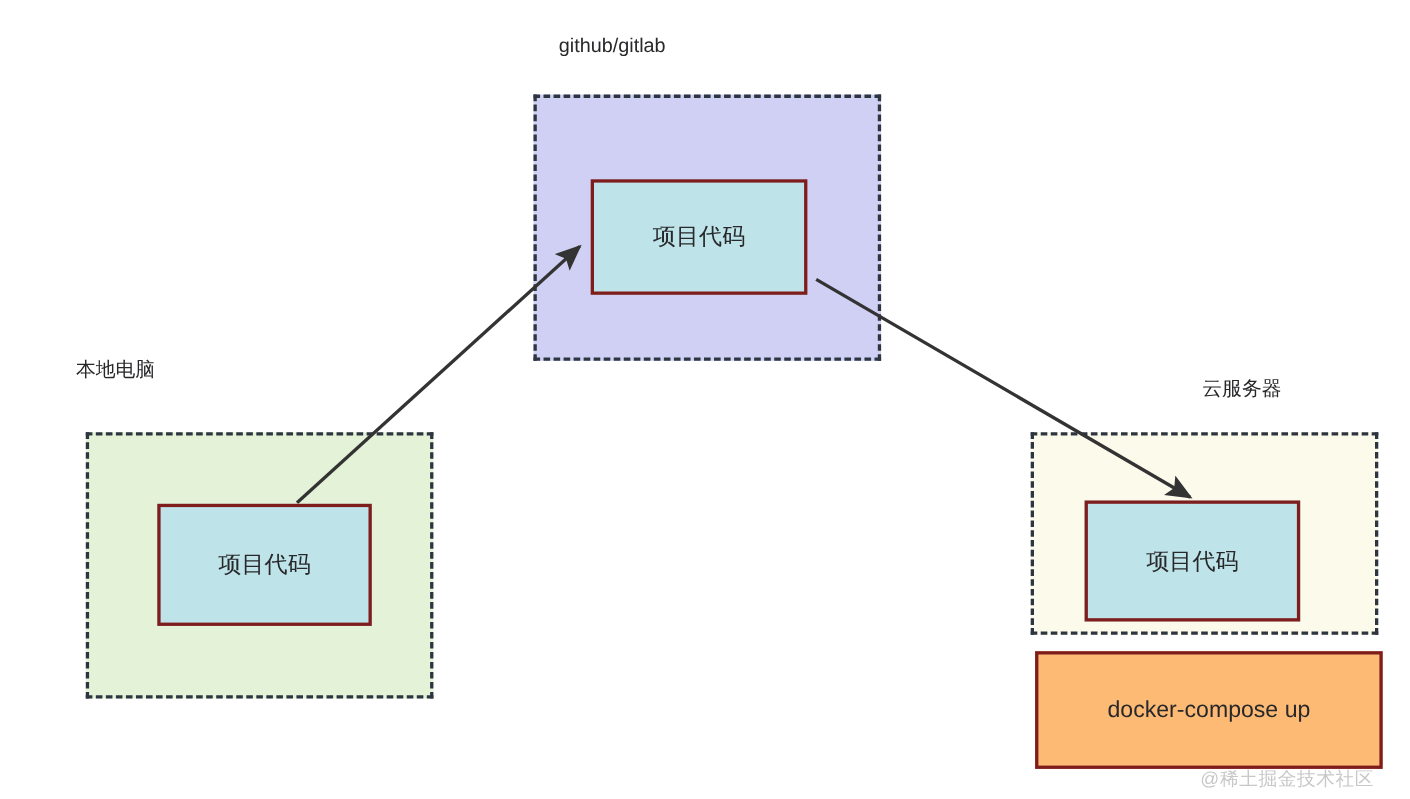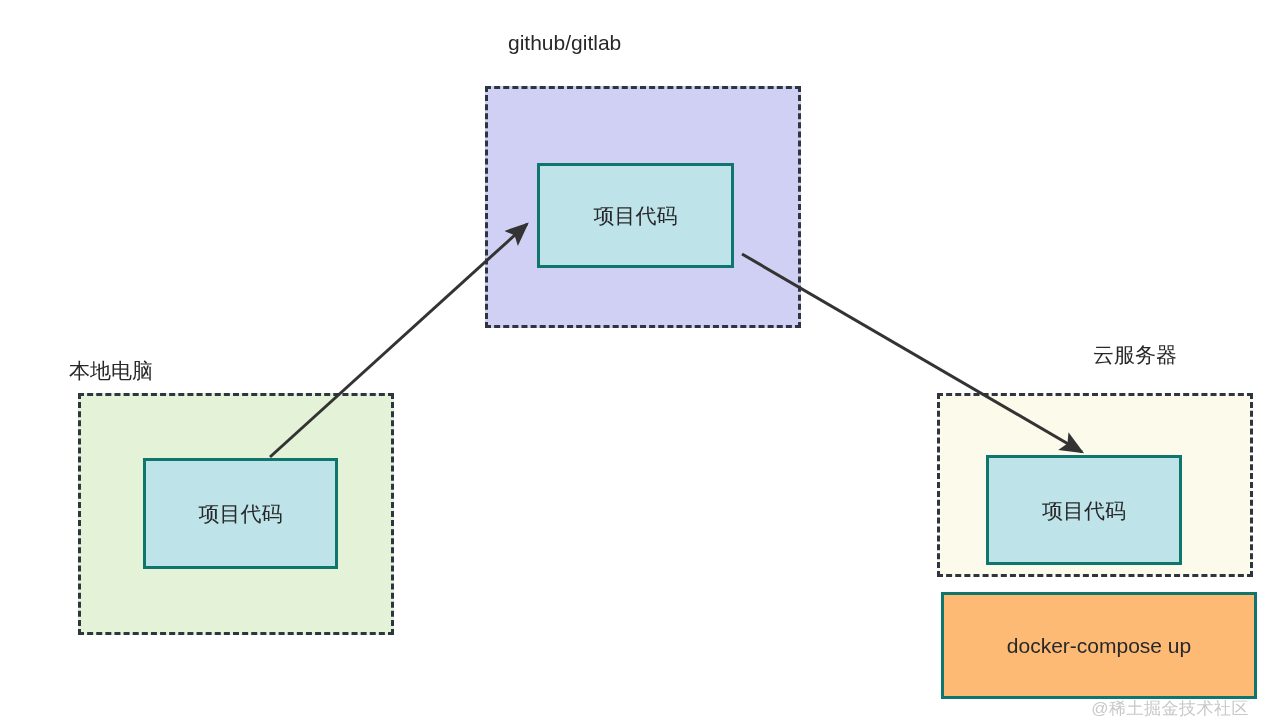--- a/index.html
+++ b/index.html
@@ -12,33 +12,33 @@
   }
   #canvas {
     position: relative;
     width: 1282px;
     height: 726px;
     background: #ffffff;
     overflow: hidden;
   }
   .group-label {
     position: absolute;
-    font-size: 21px;
+    font-size: 18px;
     color: #28282b;
     white-space: nowrap;
     line-height: 1;
   }
   .container-box {
     position: absolute;
     border: 3px dashed #2d3540;
     box-sizing: border-box;
   }
   .node-box {
     position: absolute;
-    border: 3px solid #0f766e;
+    border: 3px solid #7f1d1d;
     box-sizing: border-box;
     display: flex;
     align-items: center;
     justify-content: center;
   }
   .node-label {
     font-size: 21px;
     color: #28282b;
     line-height: 1;
     white-space: nowrap;
@@ -66,21 +66,21 @@
     white-space: nowrap;
     letter-spacing: 0.5px;
   }
 </style>
 </head>
 <body>
 
 <div id="canvas">
 
   <div class="group-label" style="left:508px; top:32px;">github/gitlab</div>
-  <div class="group-label" style="left:69px; top:360px;">本地电脑</div>
+  <div class="group-label" style="left:69px; top:329px;font-family:Liberation Mono, monospace;">本地电脑</div>
   <div class="group-label" style="left:1093px; top:344px;">云服务器</div>
 
   <div class="container-box" style="left:485px; top:86px; width:316px; height:242px; background:#d0d0f4;"></div>
   <div class="container-box" style="left:78px; top:393px; width:316px; height:242px; background:#e4f3d8;"></div>
   <div class="container-box" style="left:937px; top:393px; width:316px; height:184px; background:#fcfaea;"></div>
 
   <svg id="arrows" viewBox="0 0 1282 726" xmlns="http://www.w3.org/2000/svg">
     <defs>
       <marker id="arrowhead" markerWidth="9" markerHeight="9" refX="7.2" refY="3.4" orient="auto" markerUnits="strokeWidth">
         <path d="M0,0 L8,3.4 L0,6.8 L1.6,3.4 Z" fill="#333333"></path>

